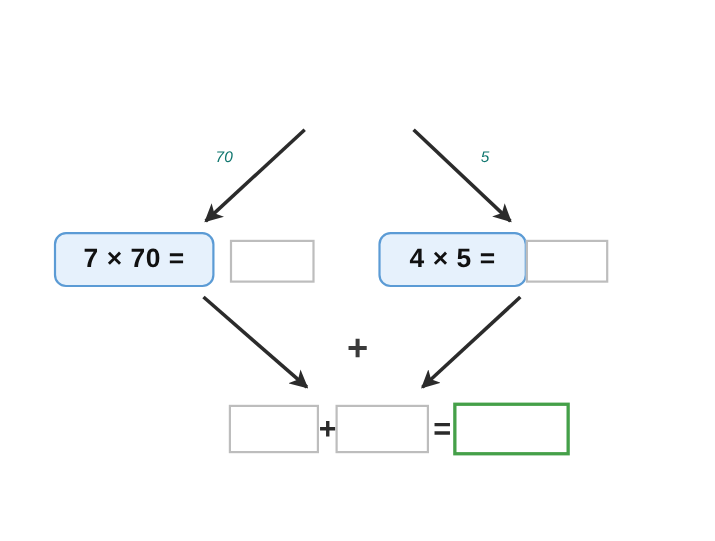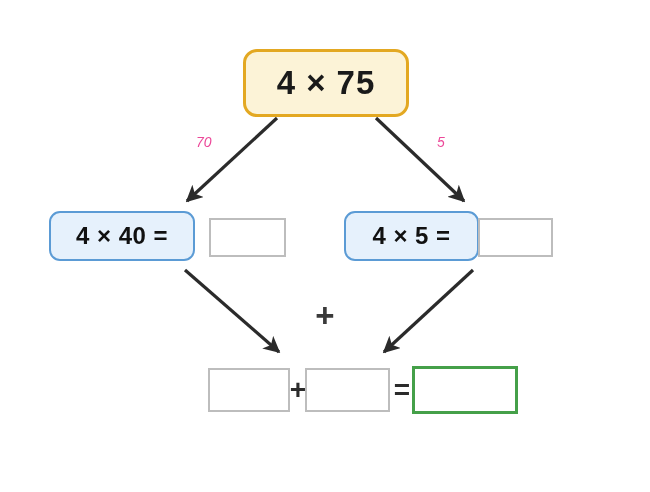--- a/index.html
+++ b/index.html
@@ -117,21 +117,21 @@
     height: 32px;
     font-size: 28px;
     color: #2b2b2b;
   }
 
   
   .edge-label {
     position: absolute;
     font-style: italic;
     font-size: 14px;
-    color: #ec4899;
+    color: #0f766e;
   }
   .edge-label.lbl-70 { left: 196px; top: 134px; }
   .edge-label.lbl-5  { left: 437px; top: 134px; }
 </style>
 </head>
 <body>
 
 <div id="canvas">
 
   <svg id="arrow-layer" viewBox="0 0 650 492" width="650" height="492">
@@ -143,26 +143,25 @@
 
     <line x1="277" y1="118" x2="187" y2="201" stroke="#2b2b2b" stroke-width="3.2" marker-end="url(#ah)"></line>
 
     <line x1="376" y1="118" x2="464" y2="201" stroke="#2b2b2b" stroke-width="3.2" marker-end="url(#ah)"></line>
 
     <line x1="185" y1="270" x2="279" y2="352" stroke="#2b2b2b" stroke-width="3.2" marker-end="url(#ah)"></line>
 
     <line x1="473" y1="270" x2="384" y2="352" stroke="#2b2b2b" stroke-width="3.2" marker-end="url(#ah)"></line>
   </svg>
 
-  <div class="node node-top">4 × 75</div>
 
   <div class="edge-label lbl-70">70</div>
   <div class="edge-label lbl-5">5</div>
 
-  <div class="node node-blue left">4 × 40 =</div>
+  <div class="node node-blue left">7 × 70 =</div>
   <div class="blank mid-left"></div>
 
   <div class="node node-blue right">4 × 5 =</div>
   <div class="blank mid-right"></div>
 
   <div class="op op-plus-mid">+</div>
 
   <div class="blank sum-a"></div>
   <div class="op op-plus-sum">+</div>
   <div class="blank sum-b"></div>

